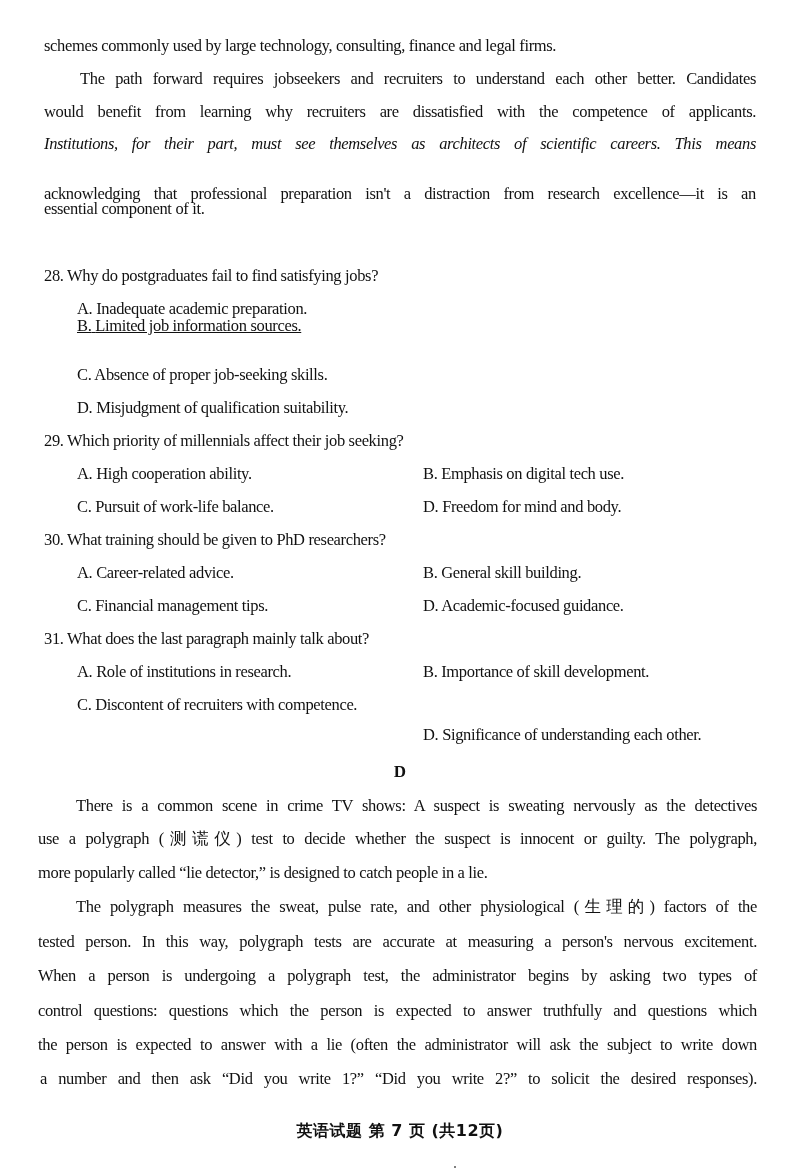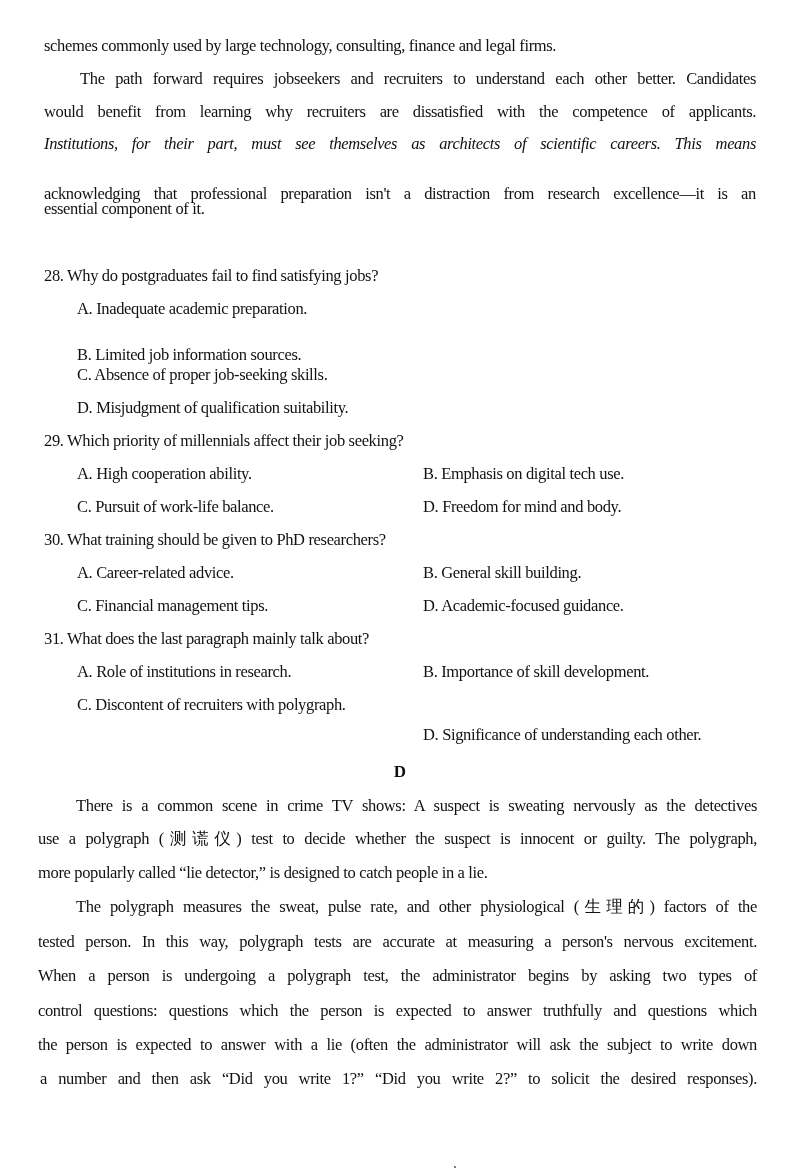--- a/index.html
+++ b/index.html
@@ -48,21 +48,21 @@
 
   <div>
     <div class="q" style="top:266px;">
       <span>28.</span>
       <span>Why do postgraduates fail to find satisfying jobs?</span>
     </div>
     <div class="opt col1" style="top:299px;">
       <span>A.</span>
       <span>Inadequate academic preparation.</span>
     </div>
-    <div class="opt col1" style="top:345px;">
+    <div class="opt col1" style="top:316px;text-decoration:underline;">
       <span>B.</span>
       <span>Limited job information sources.</span>
     </div>
     <div class="opt col1" style="top:365px;">
       <span>C.</span>
       <span>Absence of proper job-seeking skills.</span>
     </div>
     <div class="opt col1" style="top:398px;">
       <span>D.</span>
       <span>Misjudgment of qualification suitability.</span>
@@ -123,21 +123,21 @@
     <div class="opt col1" style="top:662px;">
       <span>A.</span>
       <span>Role of institutions in research.</span>
     </div>
     <div class="opt col2" style="top:662px;">
       <span>B.</span>
       <span>Importance of skill development.</span>
     </div>
     <div class="opt col1" style="top:695px;">
       <span>C.</span>
-      <span>Discontent of recruiters with polygraph.</span>
+      <span>Discontent of recruiters with competence.</span>
     </div>
     <div class="opt col2" style="top:725px;">
       <span>D.</span>
       <span>Significance of understanding each other.</span>
     </div>
   </div>
 
   <div class="sec-title" style="top:762px;">D</div>
 
   <div>
@@ -145,14 +145,15 @@
     <div class="line just" style="top:829px; left:38px; width:719px;">use a polygraph (测谎仪) test to decide whether the suspect is innocent or guilty. The polygraph,</div>
     <div class="line" style="top:863px; left:38px;">more popularly called “lie detector,” is designed to catch people in a lie.</div>
     <div class="line indent just" style="top:897px; left:76px; width:681px;">The polygraph measures the sweat, pulse rate, and other physiological (生理的) factors of the</div>
     <div class="line just" style="top:932px; left:38px; width:719px;">tested person. In this way, polygraph tests are accurate at measuring a person's nervous excitement.</div>
     <div class="line just" style="top:966px; left:38px; width:719px;">When a person is undergoing a polygraph test, the administrator begins by asking two types of</div>
     <div class="line just" style="top:1001px; left:38px; width:719px;">control questions: questions which the person is expected to answer truthfully and questions which</div>
     <div class="line just" style="top:1035px; left:38px; width:719px;">the person is expected to answer with a lie (often the administrator will ask the subject to write down</div>
     <div class="line just" style="top:1069px; left:40px; width:717px;"><span>a number and then ask “Did you write 1?” “Did you write 2?” to </span><span class="ul">solicit</span><span> the desired responses).</span></div>
   </div>
 
+  <div class="footer" style="top:1121px;">英语试题 第 7 页 (共12页)</div>
   <div class="dot"></div>
 </div>
 
 </body></html>

